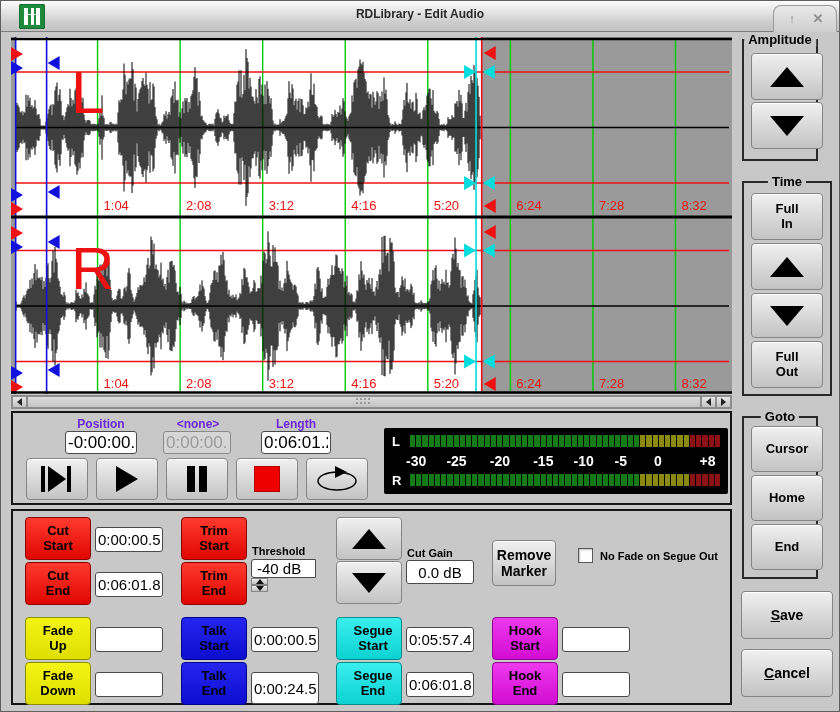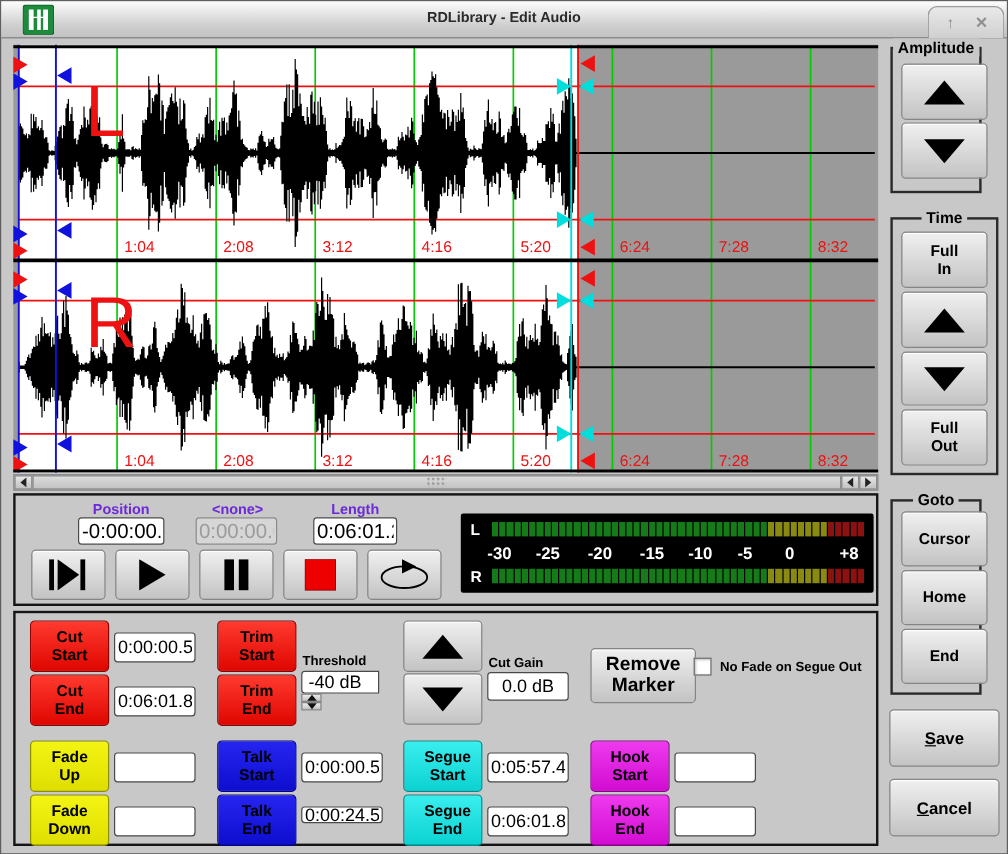--- a/index.html
+++ b/index.html
@@ -378,39 +378,39 @@
             <div class="sp-down"></div>
           </div>
       </div>
     </div>
 
     <div class="btn" style="left:323px;top:6px;width:66px;height:43px;"><div class="arr-up"></div></div>
     <div class="btn" style="left:323px;top:50px;width:66px;height:43px;"><div class="arr-down"></div></div>
     <div class="small-lbl" style="left:394px;top:36px;">Cut Gain</div>
     <input class="field" style="left: 393px; top: 49px; width: 68px; height: 24px;" readonly="" value="0.0 dB">
 
-    <div class="btn" style="left:479px;top:29px;width:88px;height:46px;font-size:16px;">Remove
+    <div class="btn" style="left:479px;top:29px;width:64px;height:46px;font-size:14px;">Remove
 Marker</div>
 
     <div class="checkbox" style="left:565px;top:37px;"></div>
     <div class="small-lbl" style="left:587px;top:39px;">No Fade on Segue Out</div>
 
     <div class="btn yellow" style="left:12px;top:106px;width:66px;height:43px;">Fade
 Up</div>
     <input class="field" style="left: 82px; top: 116px; width: 68px; height: 25px;" readonly="" value="">
     <div class="btn yellow" style="left:12px;top:151px;width:66px;height:43px;">Fade
 Down</div>
     <input class="field" style="left: 82px; top: 161px; width: 68px; height: 25px;" readonly="" value="">
 
     <div class="btn blue" style="left:168px;top:106px;width:66px;height:43px;">Talk
 Start</div>
     <input class="field" style="left: 238px; top: 116px; width: 68px; height: 25px;" readonly="" value="0:00:00.5">
     <div class="btn blue" style="left:168px;top:151px;width:66px;height:43px;">Talk
 End</div>
-    <input class="field" style="left: 238px; top: 161px; width: 68px; height: 14px;" readonly="" value="0:00:24.5">
+    <input class="field" style="left: 238px; top: 161px; width: 68px; height: 32px;" readonly="" value="0:00:24.5">
 
     <div class="btn cyan" style="left:323px;top:106px;width:66px;height:43px;">Segue
 Start</div>
     <input class="field" style="left: 393px; top: 116px; width: 68px; height: 25px;" readonly="" value="0:05:57.4">
     <div class="btn cyan" style="left:323px;top:151px;width:66px;height:43px;">Segue
 End</div>
     <input class="field" style="left: 393px; top: 161px; width: 68px; height: 25px;" readonly="" value="0:06:01.8">
 
     <div class="btn magenta" style="left:479px;top:106px;width:66px;height:43px;">Hook
 Start</div>

